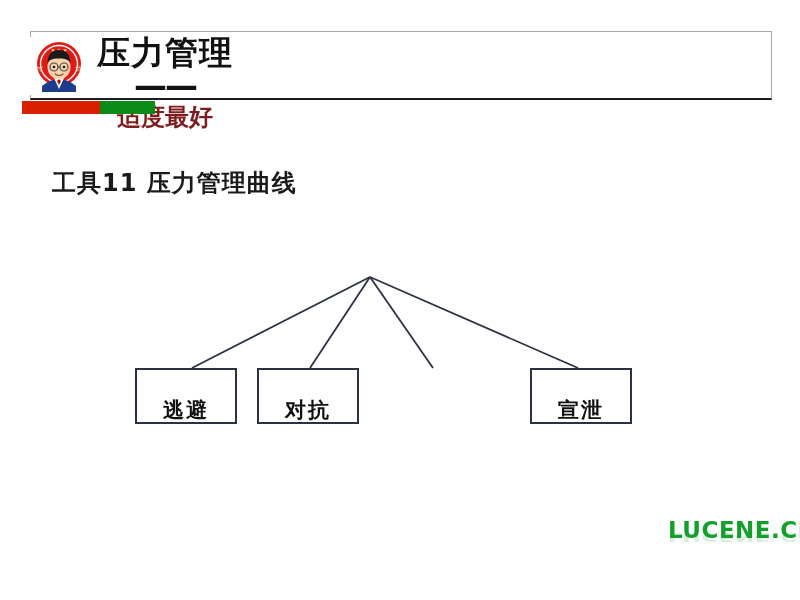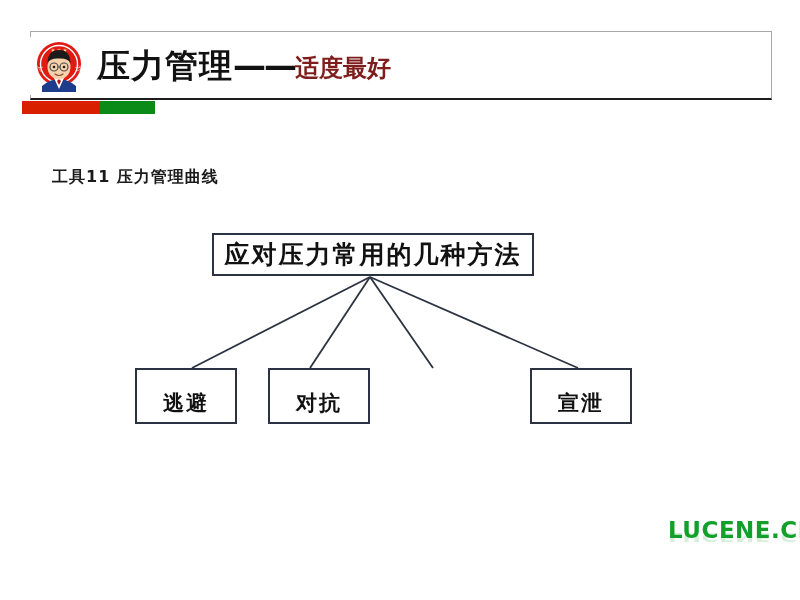--- a/index.html
+++ b/index.html
@@ -43,20 +43,21 @@
   .header-avatar svg { display: block; }
 
   .header-title {
     position: absolute;
     left: 97px;
     top: 36px;
     height: 58px;
     display: flex;
     align-items: center;
     white-space: nowrap;
+    flex-direction: column;
   }
   .title-main {
     font-family: "DejaVu Sans", "Liberation Sans", sans-serif;
     font-size: 33px;
     font-weight: 700;
     color: #111111;
     letter-spacing: 1px;
     line-height: 1;
   }
   .title-dash {
@@ -90,21 +91,21 @@
     left: 100px;
     width: 55px;
     background: #0a8a16;
   }
 
   
   .section-heading {
     position: absolute;
     left: 52px;
     top: 167px;
-    font-size: 16px;
+    font-size: 24px;
     font-weight: 700;
     color: #1a1a1a;
     letter-spacing: 1px;
     white-space: nowrap;
   }
 
   
   .diagram {
     position: absolute;
     left: 0;
@@ -140,24 +141,24 @@
     font-size: 25px;
     letter-spacing: 2px;
   }
   .node-leaf {
     top: 368px;
     width: 102px;
     height: 56px;
     font-size: 21px;
     letter-spacing: 2px;
     align-items: flex-start;
-    padding-top: 19px;
+    padding-top: 26px;
   }
   .leaf-0 { left: 135px; }
-  .leaf-1 { left: 268px; font-family: Liberation Serif, serif; }
+  .leaf-1 { left: 257px; font-family: Liberation Serif, serif; }
   .leaf-2 { left: 400px; }
   .leaf-3 { left: 530px; font-family: Liberation Serif, serif; }
 
   
   .watermark {
     position: absolute;
     left: 668px;
     top: 518px;
     width: 152px;
     height: 50px;
@@ -225,21 +226,20 @@
 
   <div class="diagram">
     <svg class="connectors" viewBox="0 0 800 600" width="800" height="600" aria-hidden="true">
       <line x1="370" y1="277" x2="192" y2="368" stroke="#2b3241" stroke-width="1.8"></line>
       <line x1="370" y1="277" x2="310" y2="368" stroke="#2b3241" stroke-width="1.8"></line>
       <line x1="370" y1="277" x2="433" y2="368" stroke="#2b3241" stroke-width="1.8"></line>
       <line x1="370" y1="277" x2="578" y2="368" stroke="#2b3241" stroke-width="1.8"></line>
     </svg>
   </div>
 
-  <div class="node node-root">应对压力常用的几种方法</div>
 
   <div class="node node-leaf leaf-0">逃避</div>
   <div class="node node-leaf leaf-1">对抗</div>
   <div class="node node-leaf leaf-3">宣泄</div>
 
   <div class="watermark">
     <div class="watermark-text">LUCENE.CN</div>
     <div class="watermark-reflection">LUCENE.CN</div>
   </div>
 

